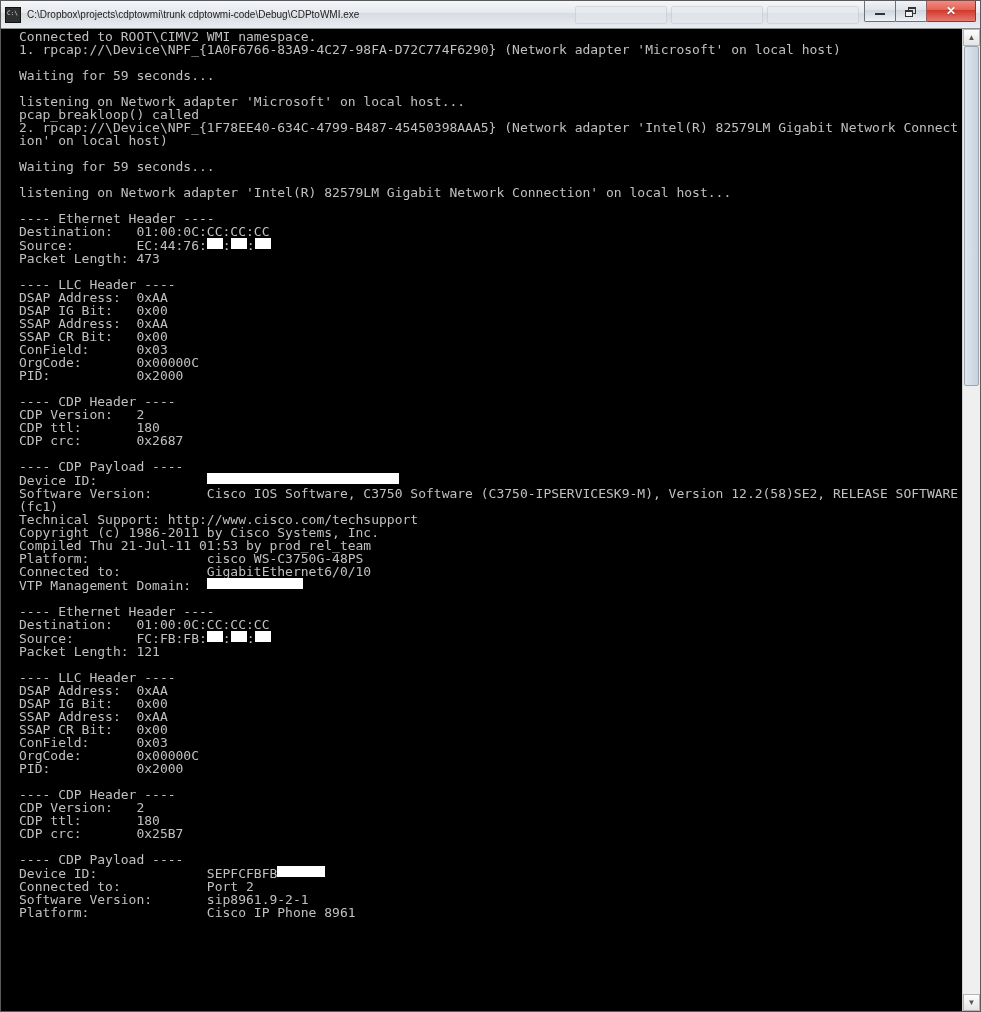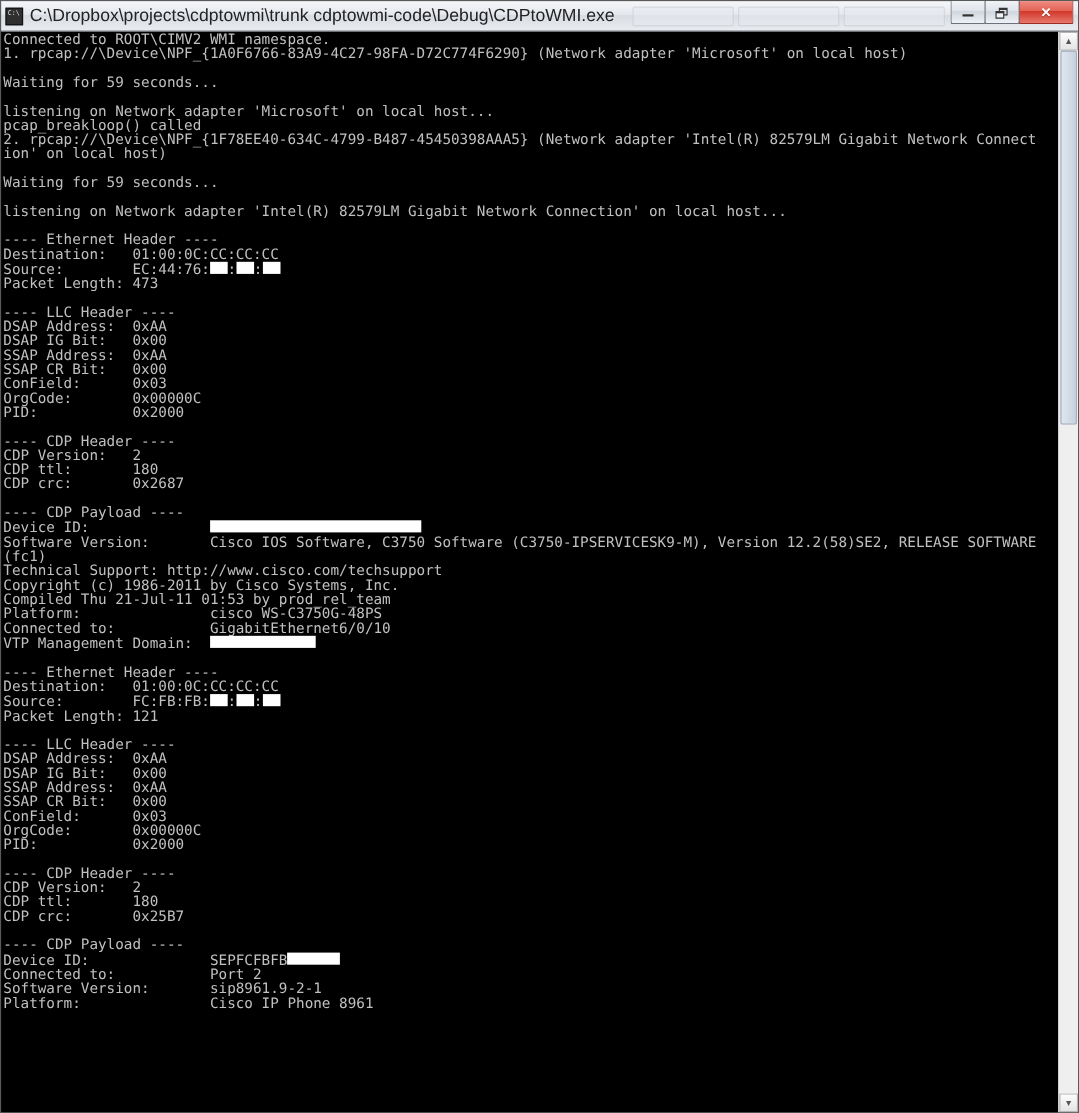--- a/index.html
+++ b/index.html
@@ -22,21 +22,21 @@
   }
   .titlebar {
     height: 28px;
     background: linear-gradient(to bottom, #f5f7fa 0%, #e5e8ed 45%, #d8dce2 46%, #e9ecf0 100%);
     display: flex;
     align-items: center;
     padding: 0 4px;
     border-bottom: 1px solid #8a8f96;
     box-sizing: border-box;
     position: relative;
-    font-size: 16px;
+    font-size: 10px;
     color: #222;
   }
   .titlebar .app-icon {
     width: 16px;
     height: 16px;
     margin-right: 6px;
     display: inline-block;
     position: relative;
     background: #2f2f2f;
     border: 1px solid #111;
@@ -136,20 +136,21 @@
     content: "✕";
     font-weight: bold;
     font-size: 12px;
     text-shadow: 0 1px 0 rgba(0,0,0,0.4);
   }
   .client {
     flex: 1 1 auto;
     display: flex;
     background: #737373;
     position: relative;
+    margin-left: 16px;
   }
   .console {
     flex: 1 1 auto;
     background: #000;
     color: #c0c0c0;
     font-family: "Lucida Console", Consolas, monospace;
     font-size: 13px;
     line-height: 13px;
     letter-spacing: 0px;
     padding: 1px 2px;

